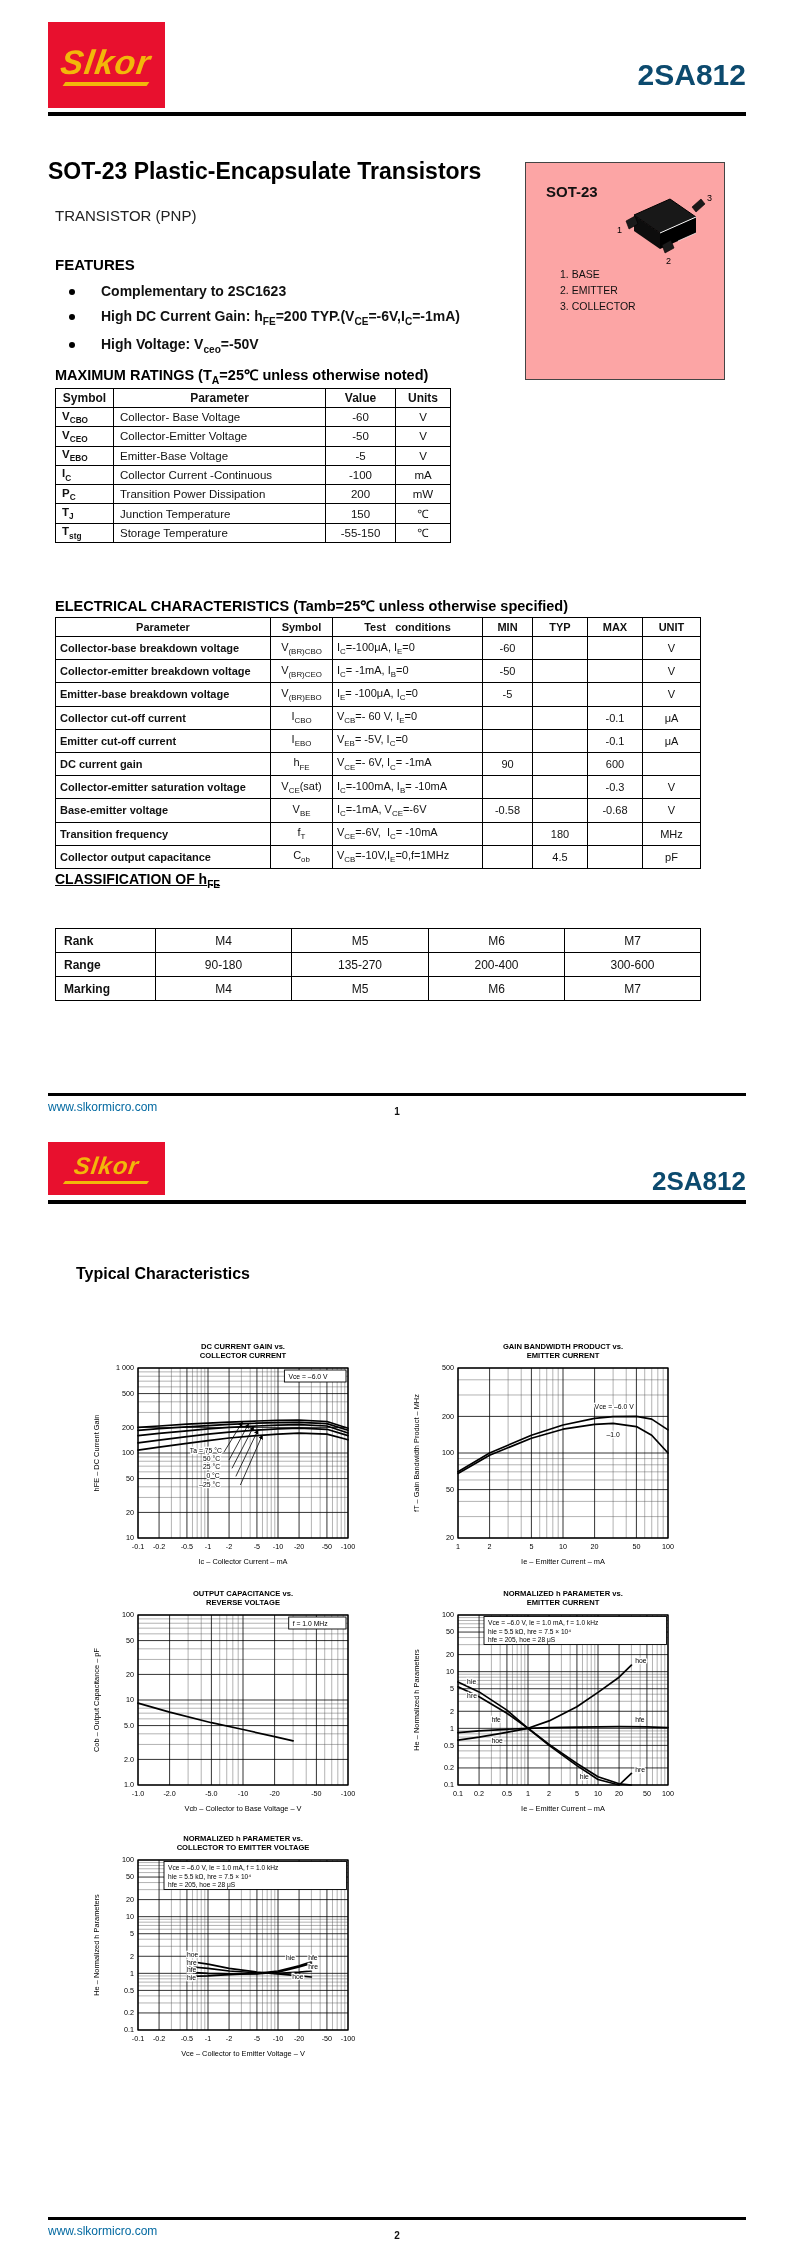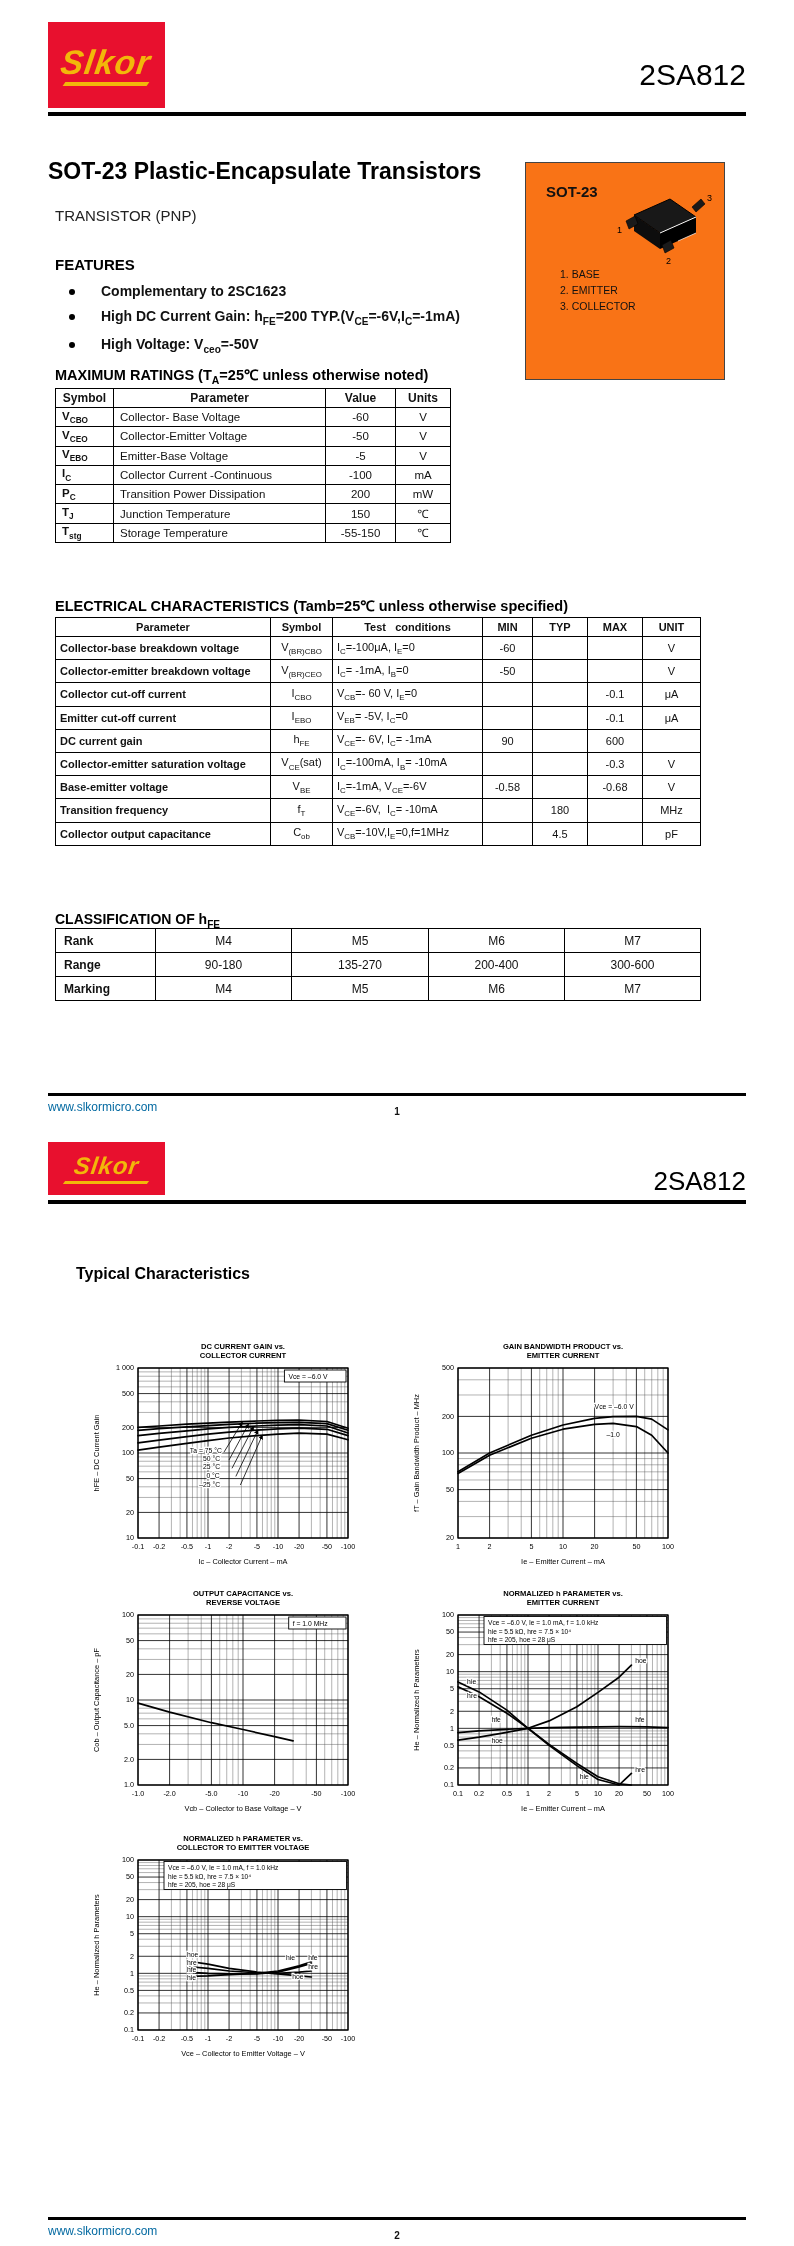--- a/index.html
+++ b/index.html
@@ -2,21 +2,21 @@
 <html><head>
 <meta charset="utf-8">
 <style>
   html,body{margin:0;padding:0;background:#fff;}
   body{width:794px;font-family:"Liberation Sans",sans-serif;color:#111;}
   #doc{position:relative;width:794px;height:2246px;background:#fff;overflow:hidden;}
   .abs{position:absolute;}
   .logo{background:#e8102e;display:flex;flex-direction:column;align-items:center;justify-content:center;}
   .logo .brand{color:#f2b70a;font-style:italic;font-weight:bold;transform:skewX(-8deg);letter-spacing:1px;line-height:1;}
   .logo .swash{background:#f2b70a;height:4px;width:72%;margin-top:3px;transform:skewX(-35deg);}
-  .partnum{font-weight:normal;color:#000000;}
+  .partnum{font-weight:bold;color:#0c4a6e;}
   .rule{background:#000;left:48px;right:48px;}
   h1.doctitle{font-size:23px;font-weight:bold;margin:0;color:#000;}
   .devtype{font-size:15px;color:#222;}
   .sect{font-weight:bold;color:#000;}
   ul.features{list-style:none;margin:0;padding:0;}
   ul.features li{font-size:14px;font-weight:bold;margin-bottom:9px;position:relative;padding-left:46px;}
   ul.features li:before{content:"";position:absolute;left:14px;top:6px;width:6px;height:6px;border-radius:50%;background:#000;}
   table{border-collapse:collapse;table-layout:fixed;}
   td,th{border:1px solid #000;overflow:hidden;white-space:nowrap;}
   .t-max{width:395px;font-size:11.5px;}
@@ -27,21 +27,21 @@
   .t-elec{width:645px;font-size:11px;}
   .t-elec th{font-size:11px;padding:3px 2px;text-align:center;}
   .t-elec td{padding:3.5px 4px;}
   .t-elec td:first-child{font-weight:bold;}
   .t-elec td:nth-child(2),.t-elec td:nth-child(4),.t-elec td:nth-child(5),
   .t-elec td:nth-child(6),.t-elec td:nth-child(7){text-align:center;}
   .t-class{width:645px;font-size:12px;}
   .t-class td{padding:4.5px 8px;text-align:center;}
   .t-class td:first-child{text-align:left;font-weight:bold;}
   sub{font-size:72%;margin-top:35px;}
-  .pkg{border:1.5px solid #444;background:#f97316;}
+  .pkg{border:1.5px solid #444;background:#fca5a5;}
   .pkg .pkgtitle{font-size:15px;font-weight:bold;margin:20px 0 0 20px;}
   .pkg .pins{font-size:10.5px;margin:28px 0 0 20px;line-height:16px;}
   .footer-site{font-size:12px;color:#0369a1;}
   .pagenum{font-size:10px;font-weight:bold;text-align:center;width:794px;}
   svg text{font-family:"Liberation Sans",sans-serif;}
 </style>
 </head>
 <body>
 
 <div id="doc">
@@ -178,20 +178,29 @@
         <tr>
           <td>Collector-emitter breakdown voltage</td>
           <td>V<sub>(BR)CEO</sub></td>
           <td>I<sub>C</sub>= -1mA, I<sub>B</sub>=0</td>
           <td>-50</td>
           <td></td>
           <td></td>
           <td>V</td>
         </tr>
         <tr>
+          <td>Emitter-base breakdown voltage</td>
+          <td>V<sub>(BR)EBO</sub></td>
+          <td>I<sub>E</sub>= -100μA, I<sub>C</sub>=0</td>
+          <td>-5</td>
+          <td></td>
+          <td></td>
+          <td>V</td>
+        </tr>
+        <tr>
           <td>Collector cut-off current</td>
           <td>I<sub>CBO</sub></td>
           <td>V<sub>CB</sub>=- 60 V, I<sub>E</sub>=0</td>
           <td></td>
           <td></td>
           <td>-0.1</td>
           <td>μA</td>
         </tr>
         <tr>
           <td>Emitter cut-off current</td>
@@ -243,21 +252,21 @@
           <td>C<sub>ob</sub></td>
           <td>V<sub>CB</sub>=-10V,I<sub>E</sub>=0,f=1MHz</td>
           <td></td>
           <td>4.5</td>
           <td></td>
           <td>pF</td>
         </tr>
       </tbody>
     </table>
 
-  <div class="abs sect" style="left:55px;top:911px;font-size:14px;">CLASSIFICATION OF h<sub>FE</sub></div>
+  <div class="abs sect" style="left:55px;top:871px;font-size:14px;text-decoration:underline;">CLASSIFICATION OF h<sub>FE</sub></div>
   <table class="abs t-class" style="left:55px;top:928px;">
     <colgroup>
         <col style="width:100px">
         <col style="width:136px">
         <col style="width:137px">
         <col style="width:136px">
         <col style="width:136px">
       </colgroup>
   <tbody>
         <tr>

